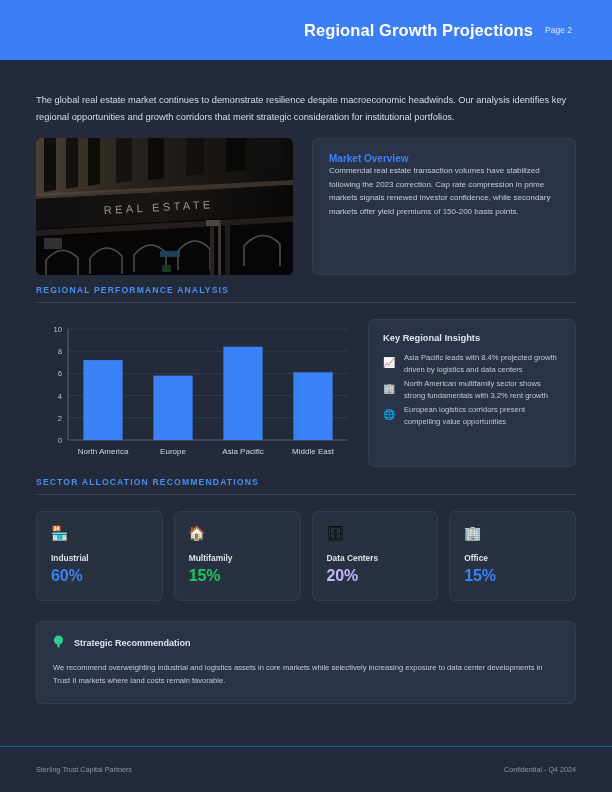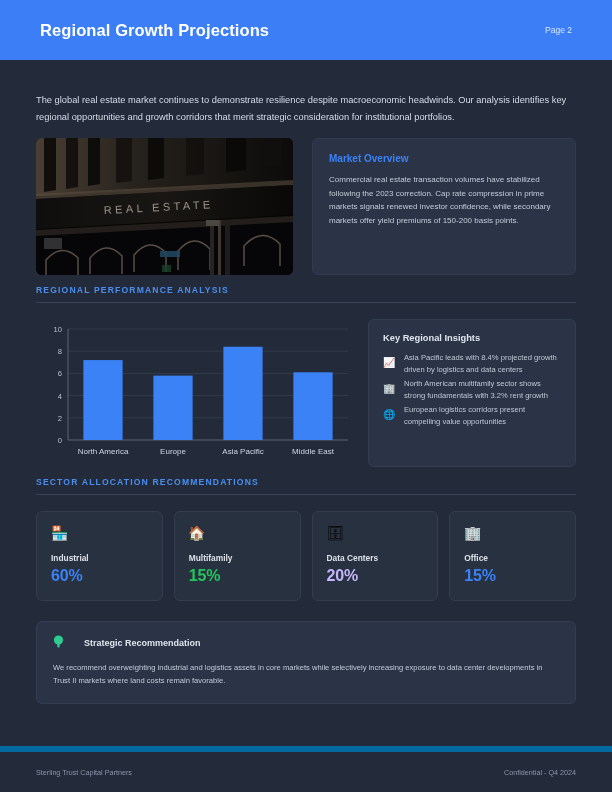--- a/index.html
+++ b/index.html
@@ -7,42 +7,42 @@
     width: 612px; height: 792px;
     background: #232b3b;
     font-family: "Liberation Sans", sans-serif;
     overflow: hidden;
   }
   .page { position: relative; width: 612px; height: 792px; background: #232b3b; }
 
   
   .header {
     height: 60px; background: #3b7ef6;
-    display: flex; align-items: center; justify-content: space-between;
+    display: flex; align-items: center; justify-content: flex-end;
     padding: 0 40px;
   }
   .header-title { font-size: 16.5px; font-weight: bold; color: #ffffff; letter-spacing: .1px; }
   .header-page { font-size: 8.5px; color: #d7e5fd; padding-left: 12px; }
 
   
   .body { padding: 32px 36px 0 36px; }
   .intro { font-size: 9.3px; line-height: 16.5px; color: #d5dbe6; max-width: 540px; }
 
   
   .hero-row { display: flex; gap: 19px; margin-top: 13px; }
   .hero-photo {
     width: 257px; height: 137px; border-radius: 6px; overflow: hidden;
     position: relative; background: #0a0a0c; flex: none;
   }
   .hero-photo svg { display: block; width: 100%; height: 100%; }
   .overview-card {
     flex: 1; background: #2a3446; border-radius: 6px; padding: 14px 16px;
     border: 1px solid #313c50;
   }
-  .overview-title { color: #3b82f6; font-size: 10px; font-weight: bold; margin-bottom: 9px; }
+  .overview-title { color: #3b82f6; font-size: 10px; font-weight: bold; }
   .overview-text { color: #c3cbd8; font-size: 8px; line-height: 13.6px; }
 
   
   .section-head {
     margin-top: 10px; color: #4a8ef0; font-size: 8.6px; font-weight: bold;
     letter-spacing: 1.15px; padding-bottom: 7px; border-bottom: 1px solid #3a4458;
   }
 
   
   .chart-row { display: flex; gap: 12px; margin-top: 16px; align-items: flex-start; }
@@ -65,29 +65,29 @@
   }
   .sector-icon { font-size: 14px; line-height: 17px; margin-bottom: 11px; }
   .sector-label { color: #dbe1ea; font-size: 8.4px; font-weight: bold; margin-bottom: 4px; }
   .sector-value { font-size: 16px; font-weight: bold; letter-spacing: -.2px; }
 
   
   .rec-card {
     margin-top: 20px; background: #2a3446; border: 1px solid #333e52;
     border-radius: 6px; padding: 13px 16px 16px 16px;
   }
-  .rec-head { display: flex; align-items: center; gap: 20px; margin-bottom: 10px; }
+  .rec-head { display: flex; align-items: center; gap: 10px; margin-bottom: 10px; }
   .rec-bulb { font-size: 12px; line-height: 14px; }
   .rec-title { color: #dfe4ec; font-size: 9px; font-weight: bold; }
   .rec-text { color: #c3cbd8; font-size: 7.6px; line-height: 13px; }
 
   
   .footer {
     position: absolute; left: 0; right: 0; bottom: 0; height: 46px;
-    border-top: 6px solid #0369a1;
+    border-top: 1px solid #0369a1;
     display: flex; align-items: center; justify-content: space-between;
     padding: 0 36px; background: #232b3b;
   }
   .footer-text { color: #8b95a8; font-size: 7.2px; }
 </style>
 </head>
 <body>
 
 <div class="page">
 

